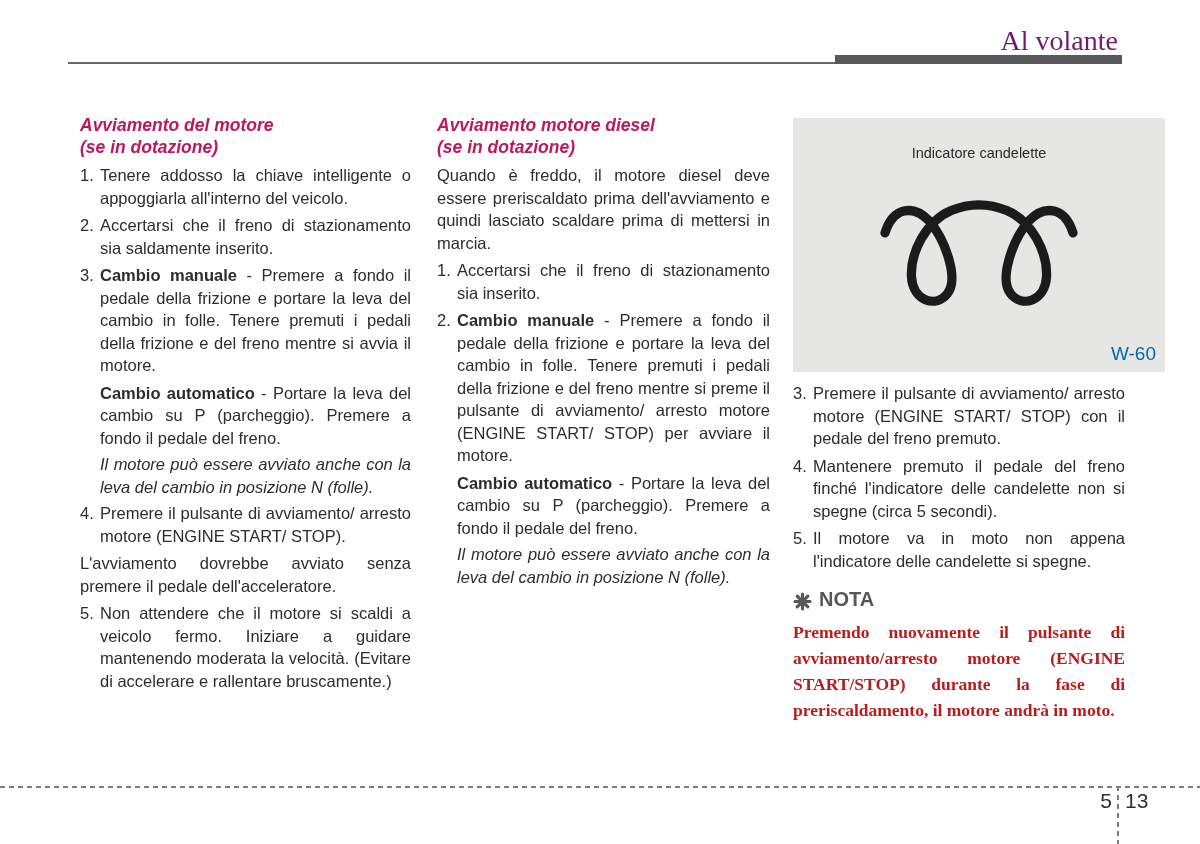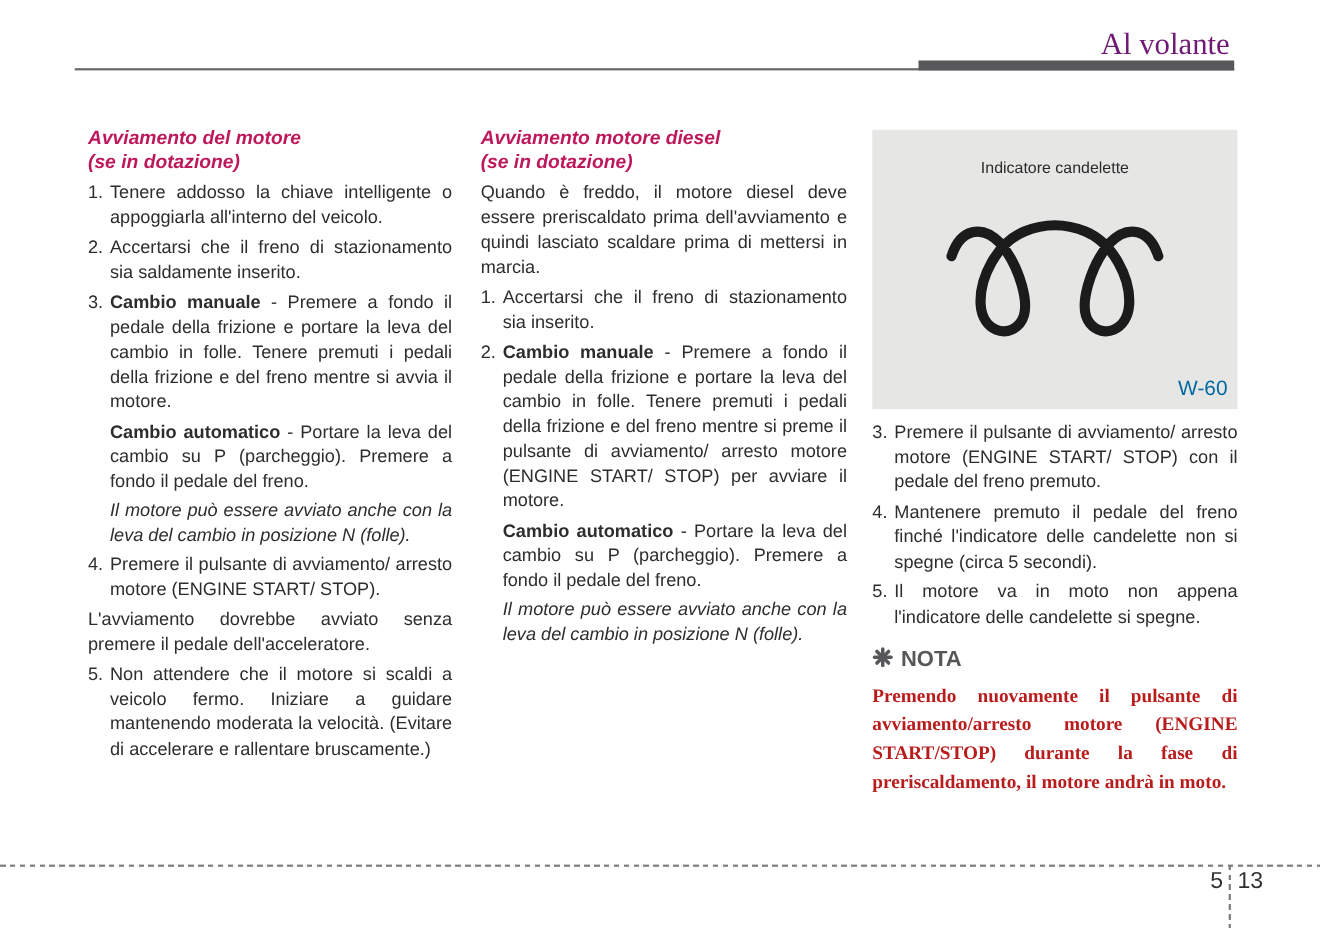--- a/index.html
+++ b/index.html
@@ -21,27 +21,27 @@
   .sec-head{font-weight:bold;font-style:italic;font-size:17.5px;line-height:22px;
             color:#be185d;margin:0 0 6px 0;}
   .para{text-align:justify;margin:0 0 5px 0;}
   .li{display:flex;margin:0 0 5px 0;}
   .li .num{flex:none;width:20px;}
   .li .li-text{flex:1;text-align:justify;}
   .sub{margin:4px 0 4px 20px;text-align:justify;}
   .ital{font-style:italic;}
 
   
-  .figure{position:relative;width:332px;height:254px;background:#e6e7e5;margin:0 0 10px 0;}
+  .figure{position:relative;width:332px;height:254px;background:#e6e7e5;margin:0 0 10px 0;padding-left:40px;}
   .fig-label{position:absolute;top:24px;left:0;width:100%;text-align:center;font-size:14.5px;color:#2a2a2a;}
   .fig-coil{position:absolute;left:50%;top:62px;transform:translateX(-50%);}
   .fig-code{position:absolute;right:9px;bottom:7px;font-size:19px;color:#0369a1;}
 
   
-  .nota-head{display:flex;align-items:flex-start;gap:7px;margin:16px 0 8px 0;
+  .nota-head{display:flex;align-items:flex-end;gap:7px;margin:16px 0 8px 0;
              font-weight:bold;font-size:20px;color:#57575a;}
   .nota-star{display:inline-flex;}
   .nota-body{font-family:"Liberation Serif", serif;font-weight:bold;font-size:17.5px;
              line-height:26px;text-align:justify;color:#b91c1c;margin:0;}
 
   
   .footer-dash-h{position:absolute;left:0;top:786px;width:1200px;height:2px;
     background:repeating-linear-gradient(to right,#7c7c7c 0 5px,transparent 5px 9px);}
   .footer-dash-v{position:absolute;left:1117px;top:786px;width:2px;height:58px;
     background:repeating-linear-gradient(to bottom,#7c7c7c 0 5px,transparent 5px 9px);}

